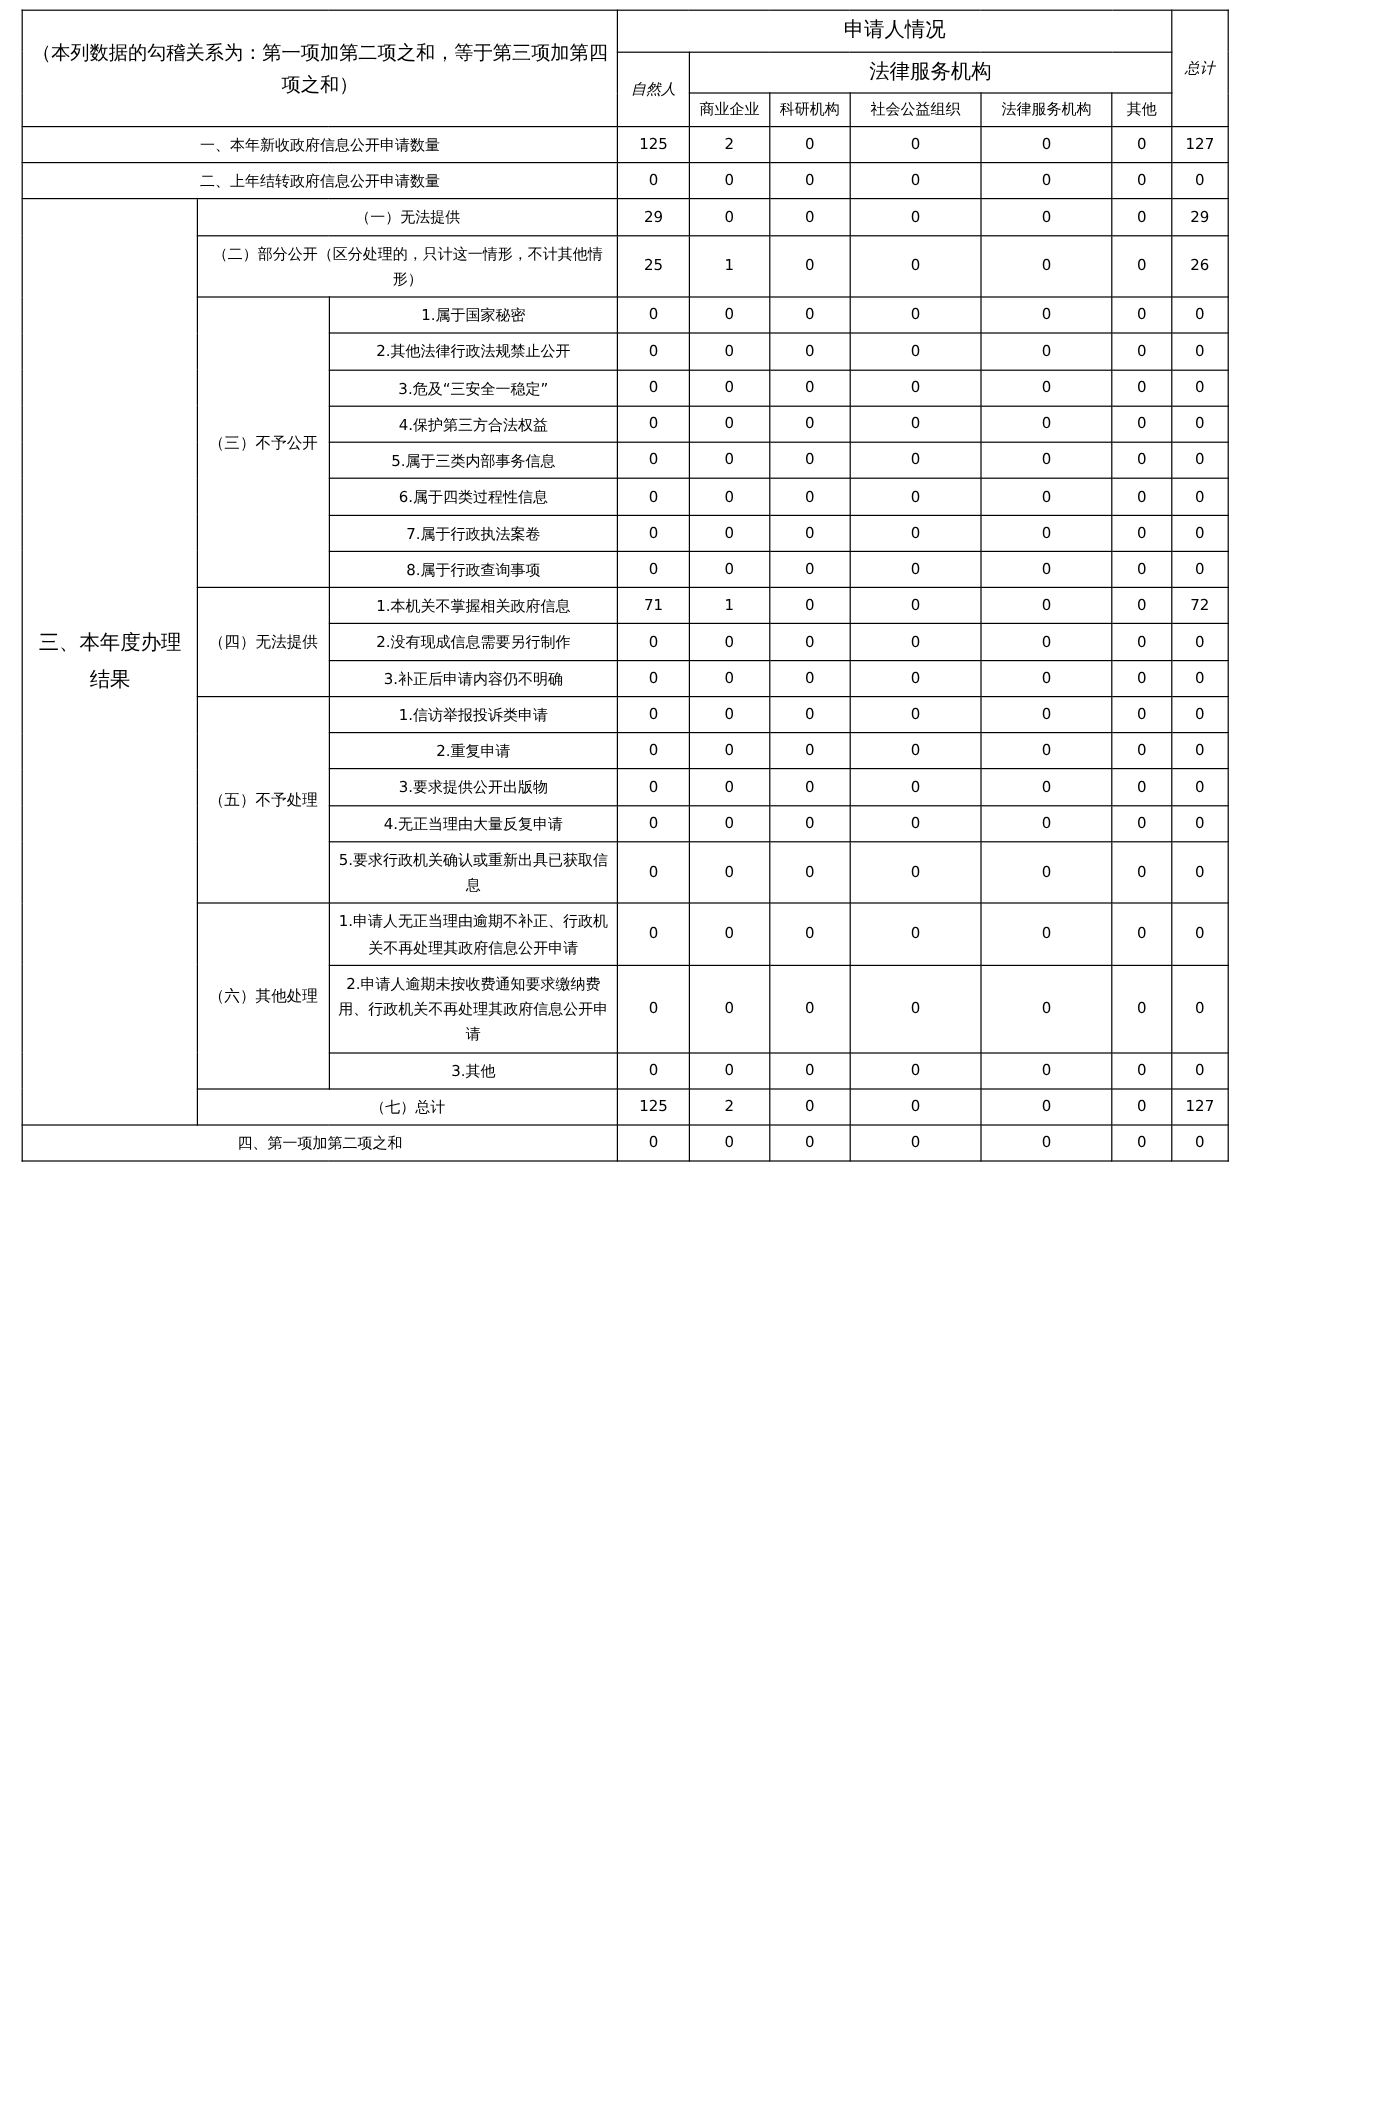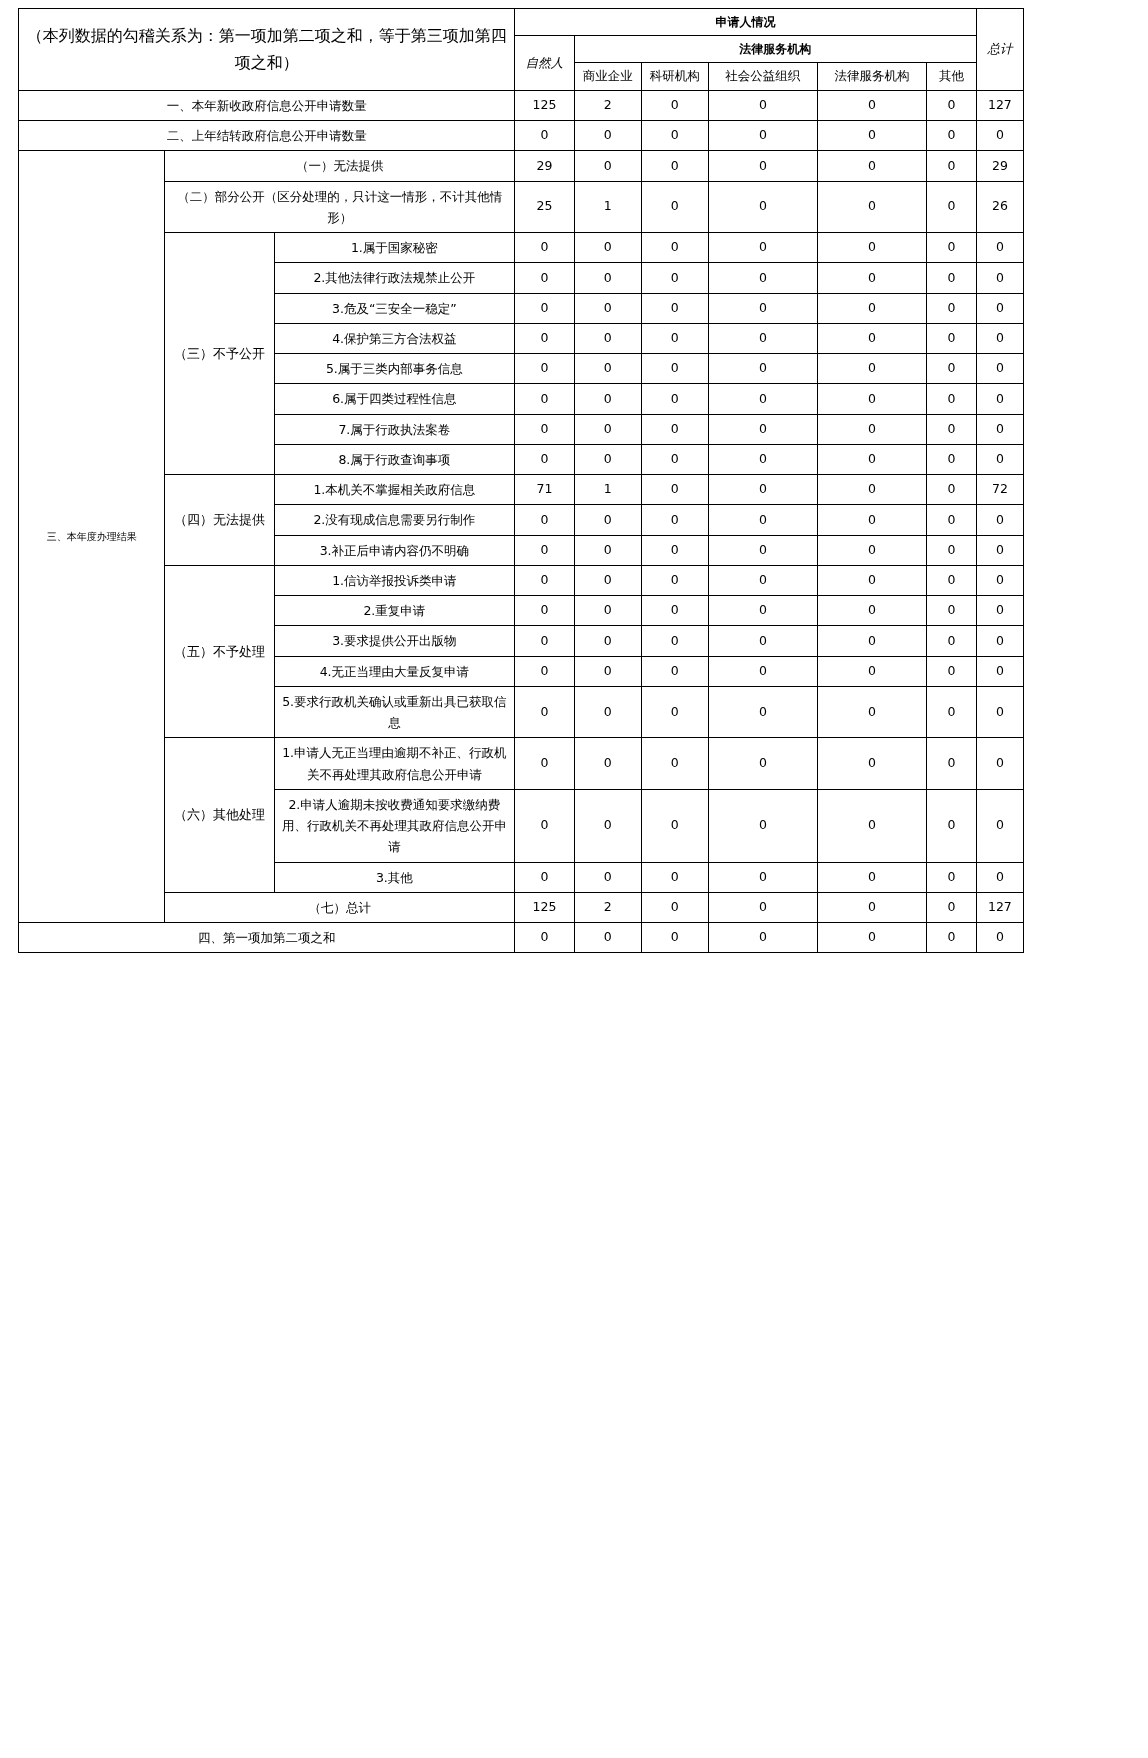--- a/index.html
+++ b/index.html
@@ -34,39 +34,38 @@
     word-break: break-word;
   }
   td.head-note {
     text-align: left;
     padding: 10px 14px;
     font-size: 16px;
     line-height: 1.7;
   }
   td.hcell {
     text-align: center;
-    font-size: 12px;
-    font-weight: bold;
+    font-size: 17px;
   }
   td.vcell {
     text-align: center;
     font-size: 12.5px;
     padding: 4px 2px;
   }
   td.rowlabel {
     text-align: left;
     padding-left: 12px;
     font-size: 12.5px;
     line-height: 1.7;
     margin-top: 20px;
   }
   td.grouplabel {
     text-align: left;
     padding-left: 12px;
-    font-size: 10px;
+    font-size: 17px;
     line-height: 1.8;
     margin-top: 35px;
   }
   td.subgrouplabel {
     text-align: left;
     padding-left: 10px;
     font-size: 13px;
     line-height: 1.8;
     font-family: Liberation Serif, serif;
   }

